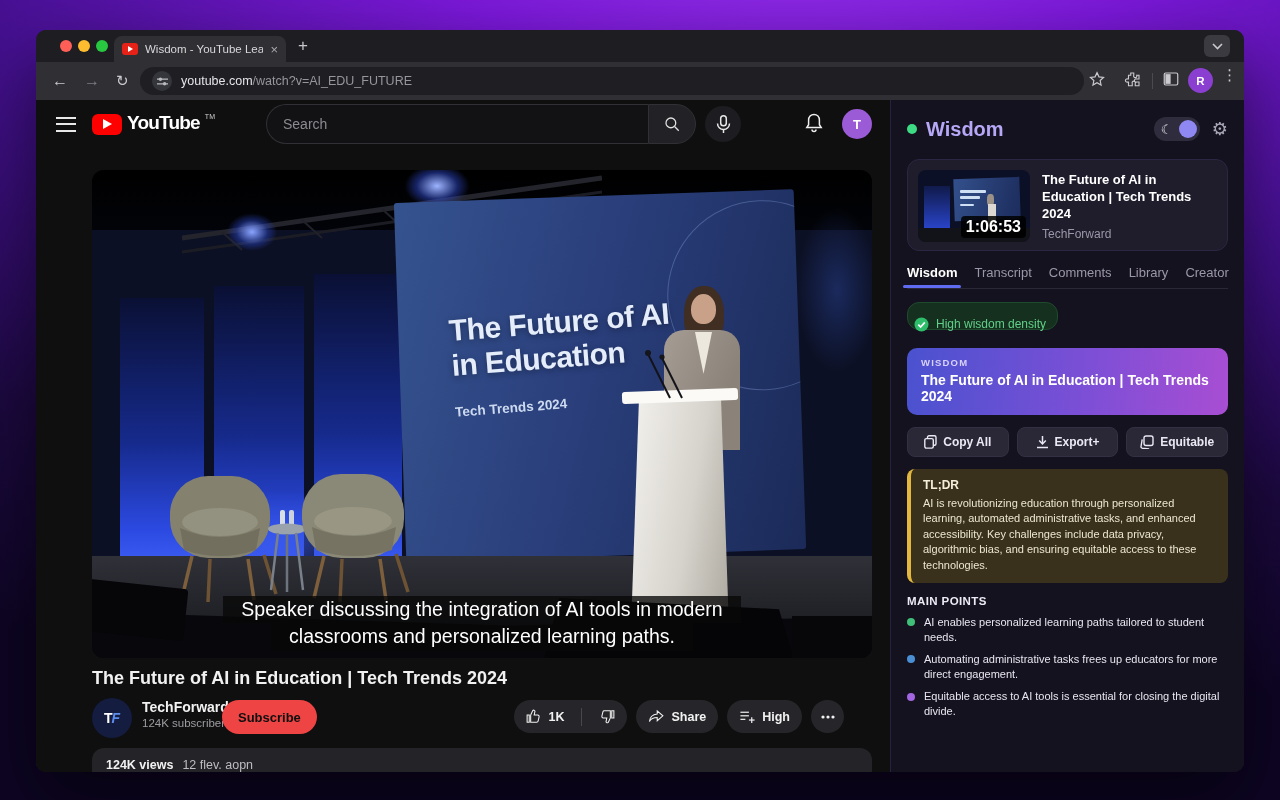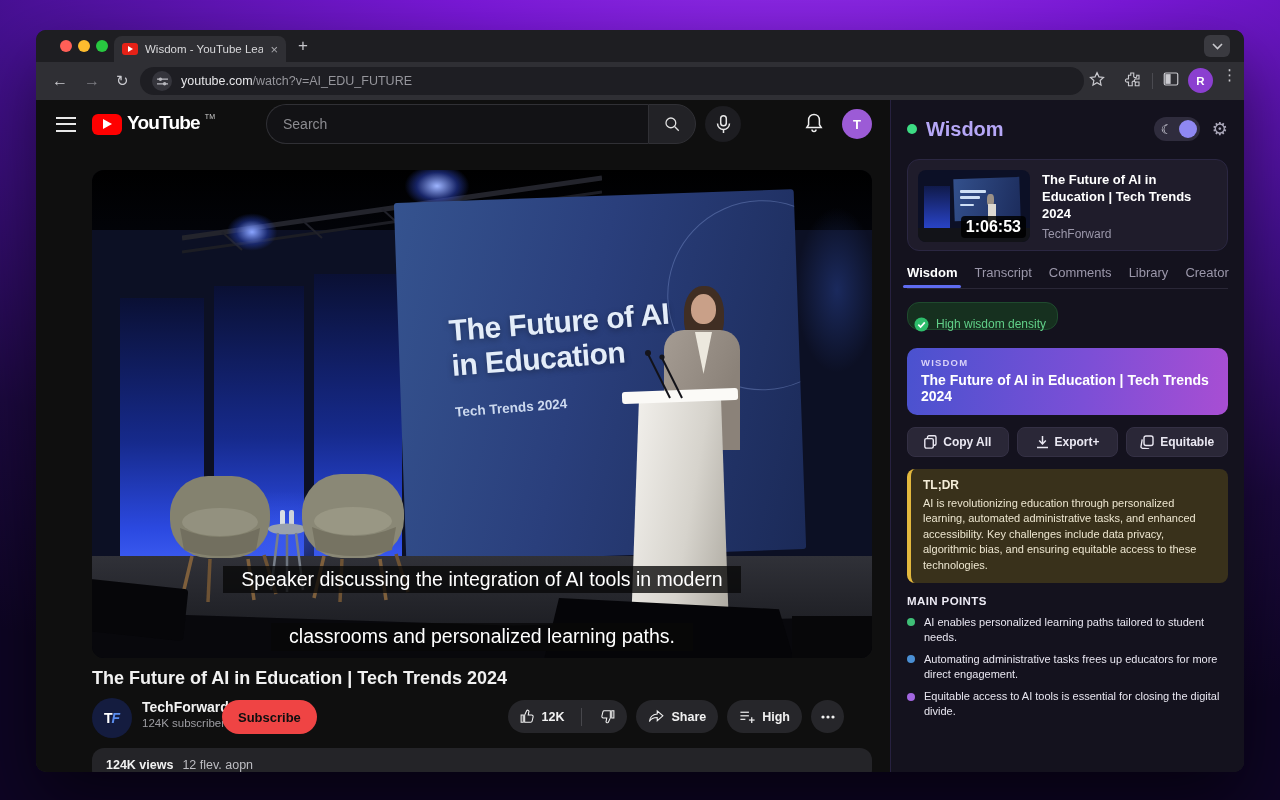--- a/index.html
+++ b/index.html
@@ -93,21 +93,21 @@
   .podium { left:538px; top:228px; width:100px; height:260px; clip-path:polygon(9% 0,91% 0,100% 100%,0 100%);
     background:linear-gradient(100deg,#f4f2ee 0%, #d6d3cc 55%, #a7a39a 100%); }
   .podium-top { left:530px; top:220px; width:116px; height:12px; border-radius:3px; background:#fbfaf7; transform:rotate(-2deg); }
   .sc-floor { left:0; top:386px; width:780px; height:80px; background:linear-gradient(#303138,#1b1c21); }
   .sc-skirt { left:0; top:432px; width:780px; height:56px; background:#08080c; clip-path:polygon(0 18%, 54% 42%, 100% 26%, 100% 100%, 0 100%); }
   .mon1 { left:-6px; top:414px; width:100px; height:52px; background:#060609; transform:rotate(6deg); border-radius:4px; }
   .mon2 { left:452px; top:428px; width:250px; height:62px; background:#050508; clip-path:polygon(6% 0, 94% 18%, 100% 100%, 0 100%); }
   .mon3 { left:700px; top:446px; width:85px; height:45px; background:#070709; }
   .caption { position:absolute; left:0; right:0; bottom:7px; text-align:center; z-index:5; }
   .caption div { display:inline-block; background:rgba(8,8,8,.78); color:#fff; font-size:19.5px;
-    padding:1px 18px; line-height:1.32;margin-top:30px; }
+    padding:1px 18px; line-height:1.32; }
 
   
   .vtitle { position:absolute; left:56px; top:568px; width:700px; font-size:18px; font-weight:bold; color:#f1f1f1; }
   .chrow { position:absolute; left:56px; top:598px; width:780px; height:40px; }
   .tf-avatar { position:absolute; left:0; top:0; width:40px; height:40px; border-radius:50%; background:#141c3f;
     display:flex; align-items:center; justify-content:center; font-weight:bold; font-size:14px; }
   .tf-t { color:#fff; } .tf-f { color:#5b8def; font-style:italic; margin-left:-1px; }
   .chmeta { position:absolute; left:50px; top:1px; }
   .chname { font-size:14px; font-weight:bold; color:#f1f1f1; }
   .chsubs { font-size:11.5px; color:#9d9da2; margin-top:2px; }
@@ -365,21 +365,21 @@
             <div class="chname">TechForward</div>
             <div class="chsubs">124K subscribers</div>
           </div>
           <button class="subscribe">Subscribe</button>
           <div class="actions">
             <div class="pill likepill">
               <span class="likeseg">
                 <svg width="17" height="17" viewBox="0 0 24 24">
                     <path d="M3 10h3v10H3zM8 20h8.5c1 0 1.8-.6 2-1.5l1.4-6A2 2 0 0 0 18 10h-5l.8-4.2A1.6 1.6 0 0 0 10.8 4L8 10z" fill="none" stroke="#f1f1f1" stroke-width="1.5"></path>
                   </svg>
-                <span>12K</span>
+                <span>1K</span>
               </span>
               <span class="likediv"></span>
               <span class="likeseg">
                 <svg width="17" height="17" viewBox="0 0 24 24">
                     <path d="M21 14h-3V4h3zM16 4H7.5c-1 0-1.8.6-2 1.5l-1.4 6A2 2 0 0 0 6 14h5l-.8 4.2a1.6 1.6 0 0 0 3 1.8L16 14z" fill="none" stroke="#f1f1f1" stroke-width="1.5"></path>
                   </svg>
               </span>
             </div>
             <div class="pill">
               <svg width="17" height="15" viewBox="0 0 24 20">

